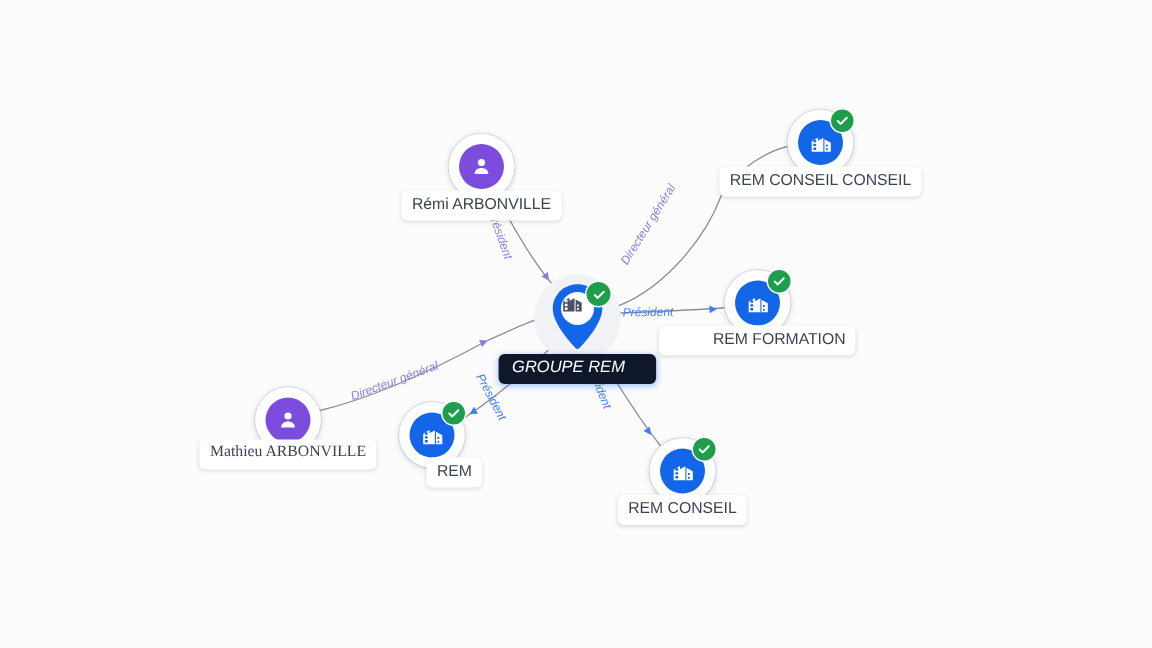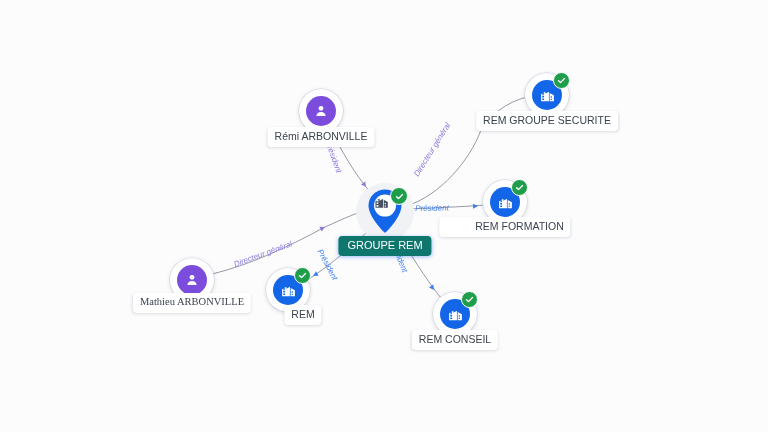--- a/index.html
+++ b/index.html
@@ -113,27 +113,28 @@
     color: #3b4250;
     font-size: 10.5px;
     line-height: 1;
     padding: 4px 7px 5px 7px;
     border-radius: 4px;
     white-space: nowrap;
     box-shadow: 0 1px 3px rgba(40,50,80,0.16);
     z-index: 6;
   }
   .node-label.primary {
-    background: #0f766e;
+    background: #0f172a;
     color: #ffffff;
     font-size: 11px;
-    padding: 4px 9px 5px 9px;
+    padding: 4px 21px 5px 9px;
     border-radius: 4px;
     box-shadow: 0 1px 4px rgba(25,102,240,0.40);
     z-index: 8;
+    font-style: italic;
   }
 
   
   .edge-label {
     position: absolute;
     font-size: 8px;
     line-height: 1;
     white-space: nowrap;
     font-style: italic;
     z-index: 4;
@@ -181,21 +182,21 @@
             <path fill="#ffffff" d="M3 20V10.2l6-3.6v3.1l5-2.9V20H3zm1.6-1.6h2.6v-2.3H4.6v2.3zm0-3.7h2.6v-2.3H4.6v2.3zm0-3.7h2.6V8.7H4.6V11z"></path>
             <path fill="#ffffff" d="M15 20V8.3l6 3.2V20h-6zm1.5-1.5h1.6v-1.9h-1.6v1.9zm0-3.4h1.6v-1.9h-1.6v1.9z"></path>
           </svg>
         </div>
         <div class="badge">
           <svg width="9" height="9" viewBox="0 0 12 12" aria-hidden="true">
             <path d="M2 6.2 L4.7 8.8 L10 3.3" fill="none" stroke="#ffffff" stroke-width="1.8" stroke-linecap="round" stroke-linejoin="round"></path>
           </svg>
         </div>
       </div>
-      <div class="node-label" style="left: 547px; top: 111px;">REM GROUPE SECURITE</div>
+      <div class="node-label" style="left: 547px; top: 111px;">REM CONSEIL CONSEIL</div>
       <div class="node" style="left: 505px; top: 202px;">
         <div class="node-shell"></div>
         <div class="node-disc company">
           <svg width="17" height="17" viewBox="0 0 24 24" aria-hidden="true">
             <path fill="#ffffff" d="M3 20V10.2l6-3.6v3.1l5-2.9V20H3zm1.6-1.6h2.6v-2.3H4.6v2.3zm0-3.7h2.6v-2.3H4.6v2.3zm0-3.7h2.6V8.7H4.6V11z"></path>
             <path fill="#ffffff" d="M15 20V8.3l6 3.2V20h-6zm1.5-1.5h1.6v-1.9h-1.6v1.9zm0-3.4h1.6v-1.9h-1.6v1.9z"></path>
           </svg>
         </div>
         <div class="badge">
           <svg width="9" height="9" viewBox="0 0 12 12" aria-hidden="true">

